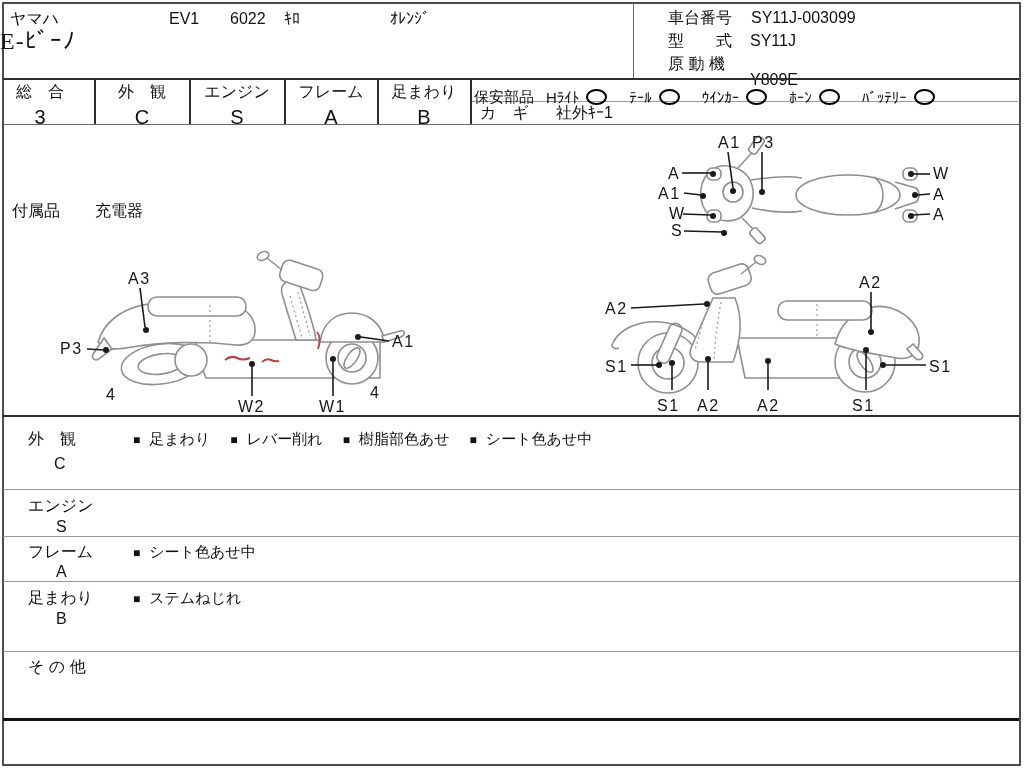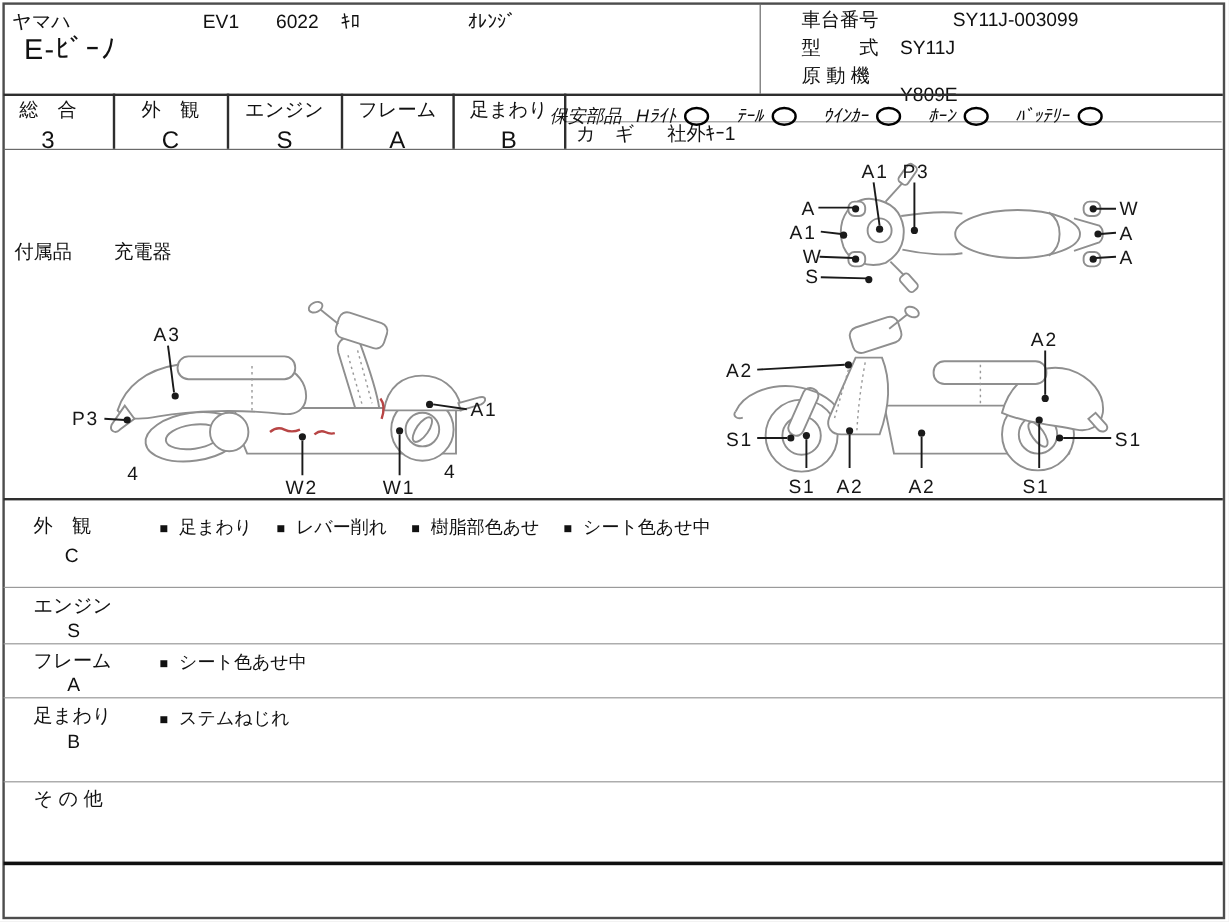--- a/index.html
+++ b/index.html
@@ -34,25 +34,25 @@
 <body>
 
 <div id="page">
   <div class="abs sheet-border"></div>
 
   <div class="abs t16" style="left:10px;top:10px;">ヤマハ</div>
   <div class="abs t16" style="left:125px;top:10px;margin-left:44px;">EV1</div>
   <div class="abs t16" style="left:230px;top:10px;">6022</div>
   <div class="abs t16" style="left:284px;top:10px;">ｷﾛ</div>
   <div class="abs t16" style="left:390px;top:10px;">ｵﾚﾝｼﾞ</div>
-  <div class="abs t24" style="left:20px;top:29px;">E-ﾋﾞｰﾉ</div>
+  <div class="abs t24" style="left:0;top:29px;font-family:Liberation Serif, serif;">E-ﾋﾞｰﾉ</div>
 
   <div class="abs vline" style="left:633px;top:3px;height:75px;width:1px;background:#6a6a6a;"></div>
   <div class="abs t16" style="left:668px;top:9px;">車台番号</div>
-  <div class="abs t16" style="left:794px;top:9px;">SY11J-003099</div>
+  <div class="abs t16" style="left:751px;top:9px;">SY11J-003099</div>
   <div class="abs t16" style="left:668px;top:32px;">型　　式</div>
   <div class="abs t16" style="left:750px;top:32px;">SY11J</div>
   <div class="abs t16" style="left:668px;top:55px;">原 動 機</div>
   <div class="abs t16" style="left:750px;top:55px;margin-top:16px;">Y809E</div>
 
   <div class="abs hline dark" style="top:78px;"></div>
   <div class="abs hline" style="top:124px;background:#6a6a6a;"></div>
   <div class="abs vline" style="left:94px;top:78px;height:46px;"></div>
   <div class="abs vline" style="left:189px;top:78px;height:46px;"></div>
   <div class="abs vline" style="left:284px;top:78px;height:46px;"></div>
@@ -74,21 +74,21 @@
   </div>
   <div class="grade-cell" style="left:286px;width:90px;">
     <div class="lbl">フレーム</div>
     <div class="val">A</div>
   </div>
   <div class="grade-cell" style="left:379px;width:90px;">
     <div class="lbl">足まわり</div>
     <div class="val">B</div>
   </div>
 
-  <div class="sp-row" style="left:458px;top:80px;width:544px;height:34px;font-style:italic;">
+  <div class="sp-row" style="left:474px;top:80px;width:544px;height:34px;">
     <div class="sp-name" style="margin-right:12px;">保安部品</div>
     <div class="sp-item">
       <span class="sp-name">Hﾗｲﾄ</span>
       <span class="oval"></span>
     </div>
     <div class="sp-item">
       <span class="sp-name">ﾃｰﾙ</span>
       <span class="oval"></span>
     </div>
     <div class="sp-item">

